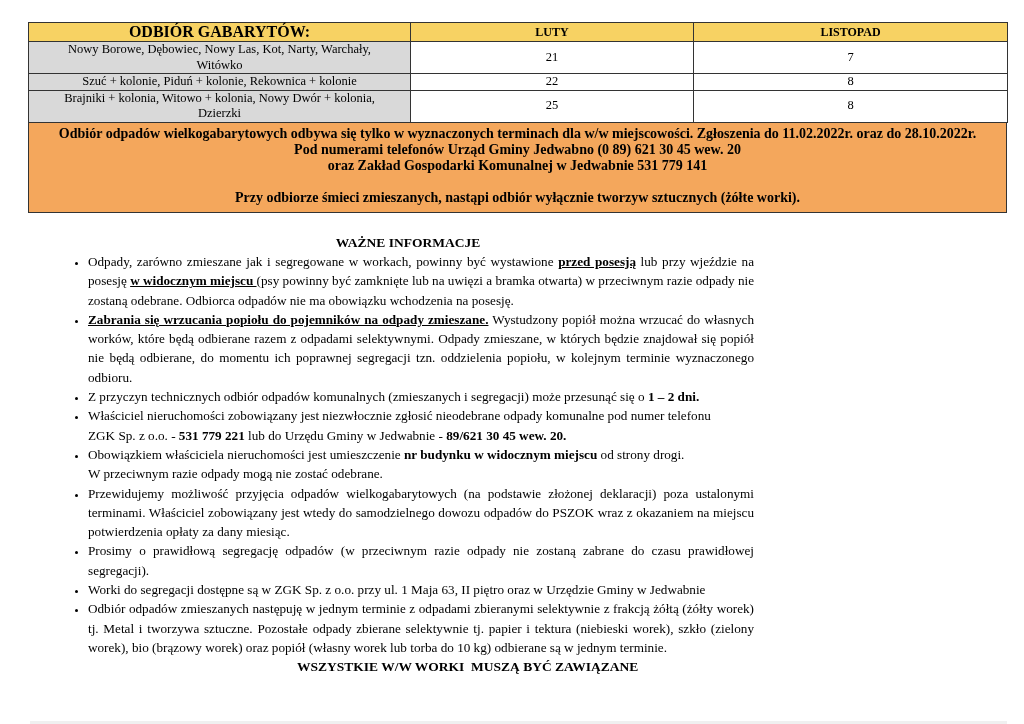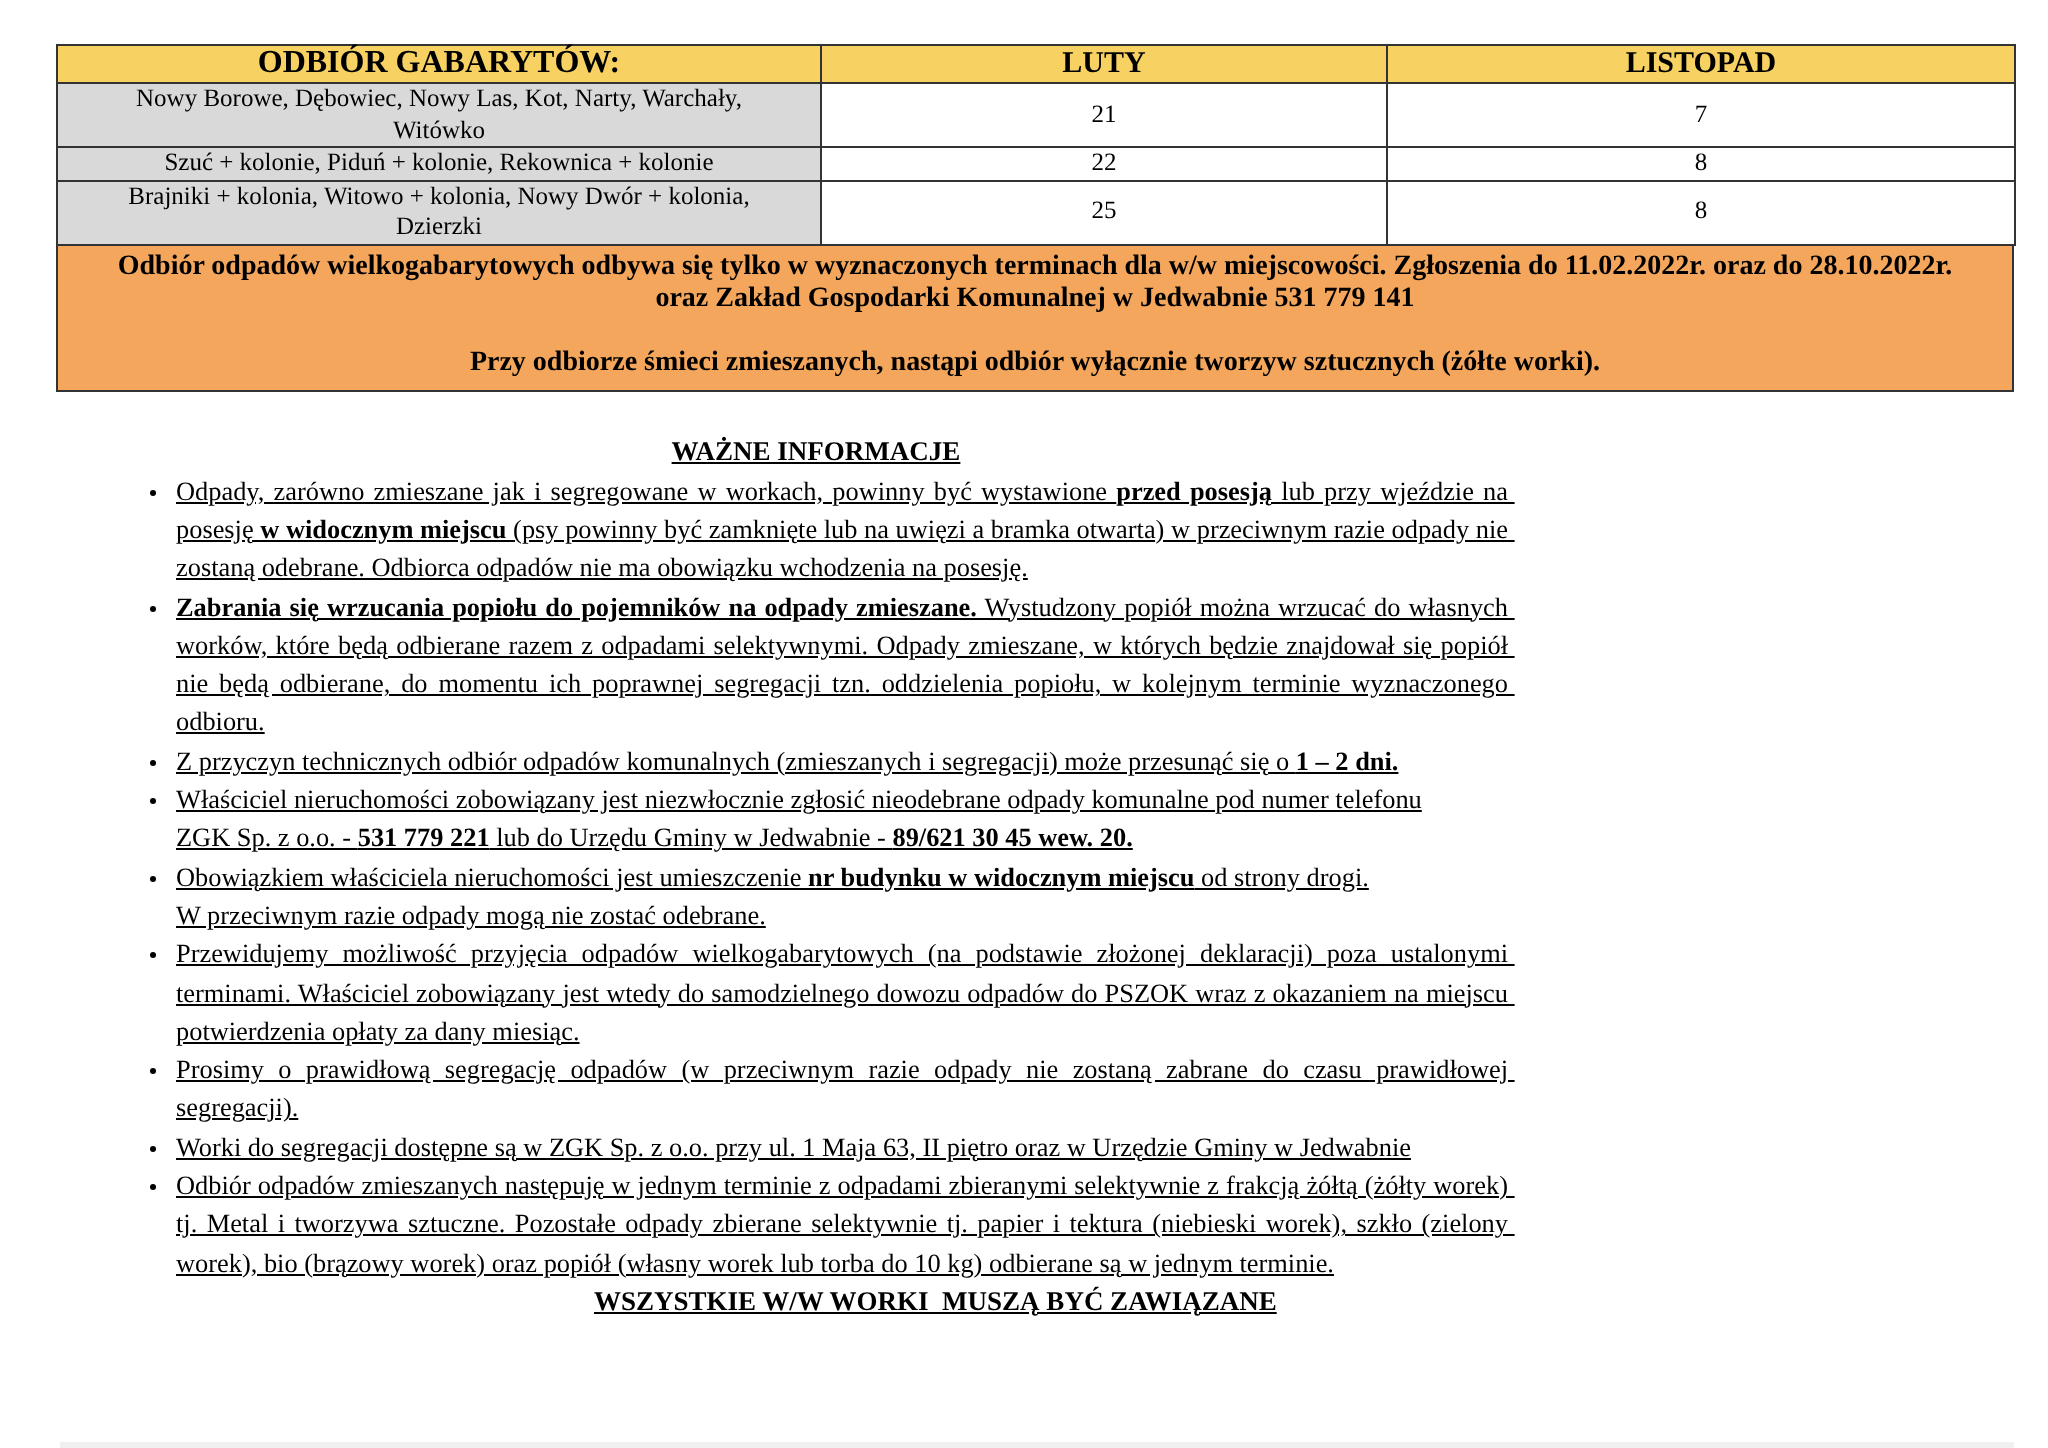--- a/index.html
+++ b/index.html
@@ -26,21 +26,21 @@
     vertical-align: middle;
     padding: 0 3px;
   }
   table.schedule th {
     background: var(--table_header_bg, #f7d263);
     font-weight: bold;
     height: 19px;
     line-height: 18px;
   }
   th.c1 { font-size: 16px; }
-  th.c2, th.c3 { font-size: 15px; }
+  th.c2, th.c3 { font-size: 12px; }
   table.schedule td {
     font-size: 12.5px;
     line-height: 15.5px;
   }
   td.loc { background: var(--locality_cell_bg, #d9d9d9); white-space: pre-line; }
   td.num { background: #ffffff; margin-left: 12px; }
 
   
   .notice {
     margin-left: 28px;
@@ -51,21 +51,21 @@
     text-align: center;
     font-weight: bold;
     font-size: 14px;
     line-height: 16.3px;
     padding: 3px 3px 5px 3px;
   }
   .notice .nline { min-height: 16.3px; }
   .notice .nline.gap-above { margin-top: 16px; }
 
   
-  .info { margin: 20px 92px 0 62px; text-decoration: underline; }
+  .info { margin: 20px 92px 0 62px; }
   .info-heading {
     text-align: center;
     font-weight: bold;
     font-size: 13.5px;
     line-height: 19.3px;
   }
   ul.bullets {
     margin: 0;
     padding-left: 26px;
     list-style: disc outside;
@@ -131,20 +131,21 @@
           <td class="loc">Brajniki + kolonia, Witowo + kolonia, Nowy Dwór + kolonia,
 Dzierzki</td>
           <td class="num">25</td>
           <td class="num">8</td>
         </tr>
       </tbody>
   </table>
 
   <div class="notice">
     <div class="nline">Odbiór odpadów wielkogabarytowych odbywa się tylko w wyznaczonych terminach dla w/w miejscowości. Zgłoszenia do 11.02.2022r. oraz do 28.10.2022r.</div>
+    <div class="nline">Pod numerami telefonów Urząd Gminy Jedwabno (0 89) 621 30 45 wew. 20</div>
     <div class="nline">oraz Zakład Gospodarki Komunalnej w Jedwabnie 531 779 141</div>
     <div class="nline gap-above">Przy odbiorze śmieci zmieszanych, nastąpi odbiór wyłącznie tworzyw sztucznych (żółte worki).</div>
   </div>
 
   <div class="info">
     <div class="info-heading">WAŻNE INFORMACJE</div>
     <ul class="bullets" id="bullets">
         <li><span class="n">Odpady, zarówno zmieszane jak i segregowane w workach, powinny być wystawione </span><span class="bu">przed posesją</span><span class="n"> lub przy wjeździe na posesję </span><span class="bu">w widocznym miejscu </span><span class="n">(psy powinny być zamknięte lub na uwięzi a bramka otwarta) w przeciwnym razie odpady nie zostaną odebrane. Odbiorca odpadów nie ma obowiązku wchodzenia na posesję.</span></li>
         <li><span class="bu">Zabrania się wrzucania popiołu do pojemników na odpady zmieszane.</span><span class="n"> Wystudzony popiół można wrzucać do własnych worków, które będą odbierane razem z odpadami selektywnymi. Odpady zmieszane, w których będzie znajdował się popiół nie będą odbierane, do momentu ich poprawnej segregacji tzn. oddzielenia popiołu, w kolejnym terminie wyznaczonego odbioru.</span></li>
         <li><span class="n">Z przyczyn technicznych odbiór odpadów komunalnych (zmieszanych i segregacji) może przesunąć się o </span><span class="b">1 – 2 dni.</span></li>

